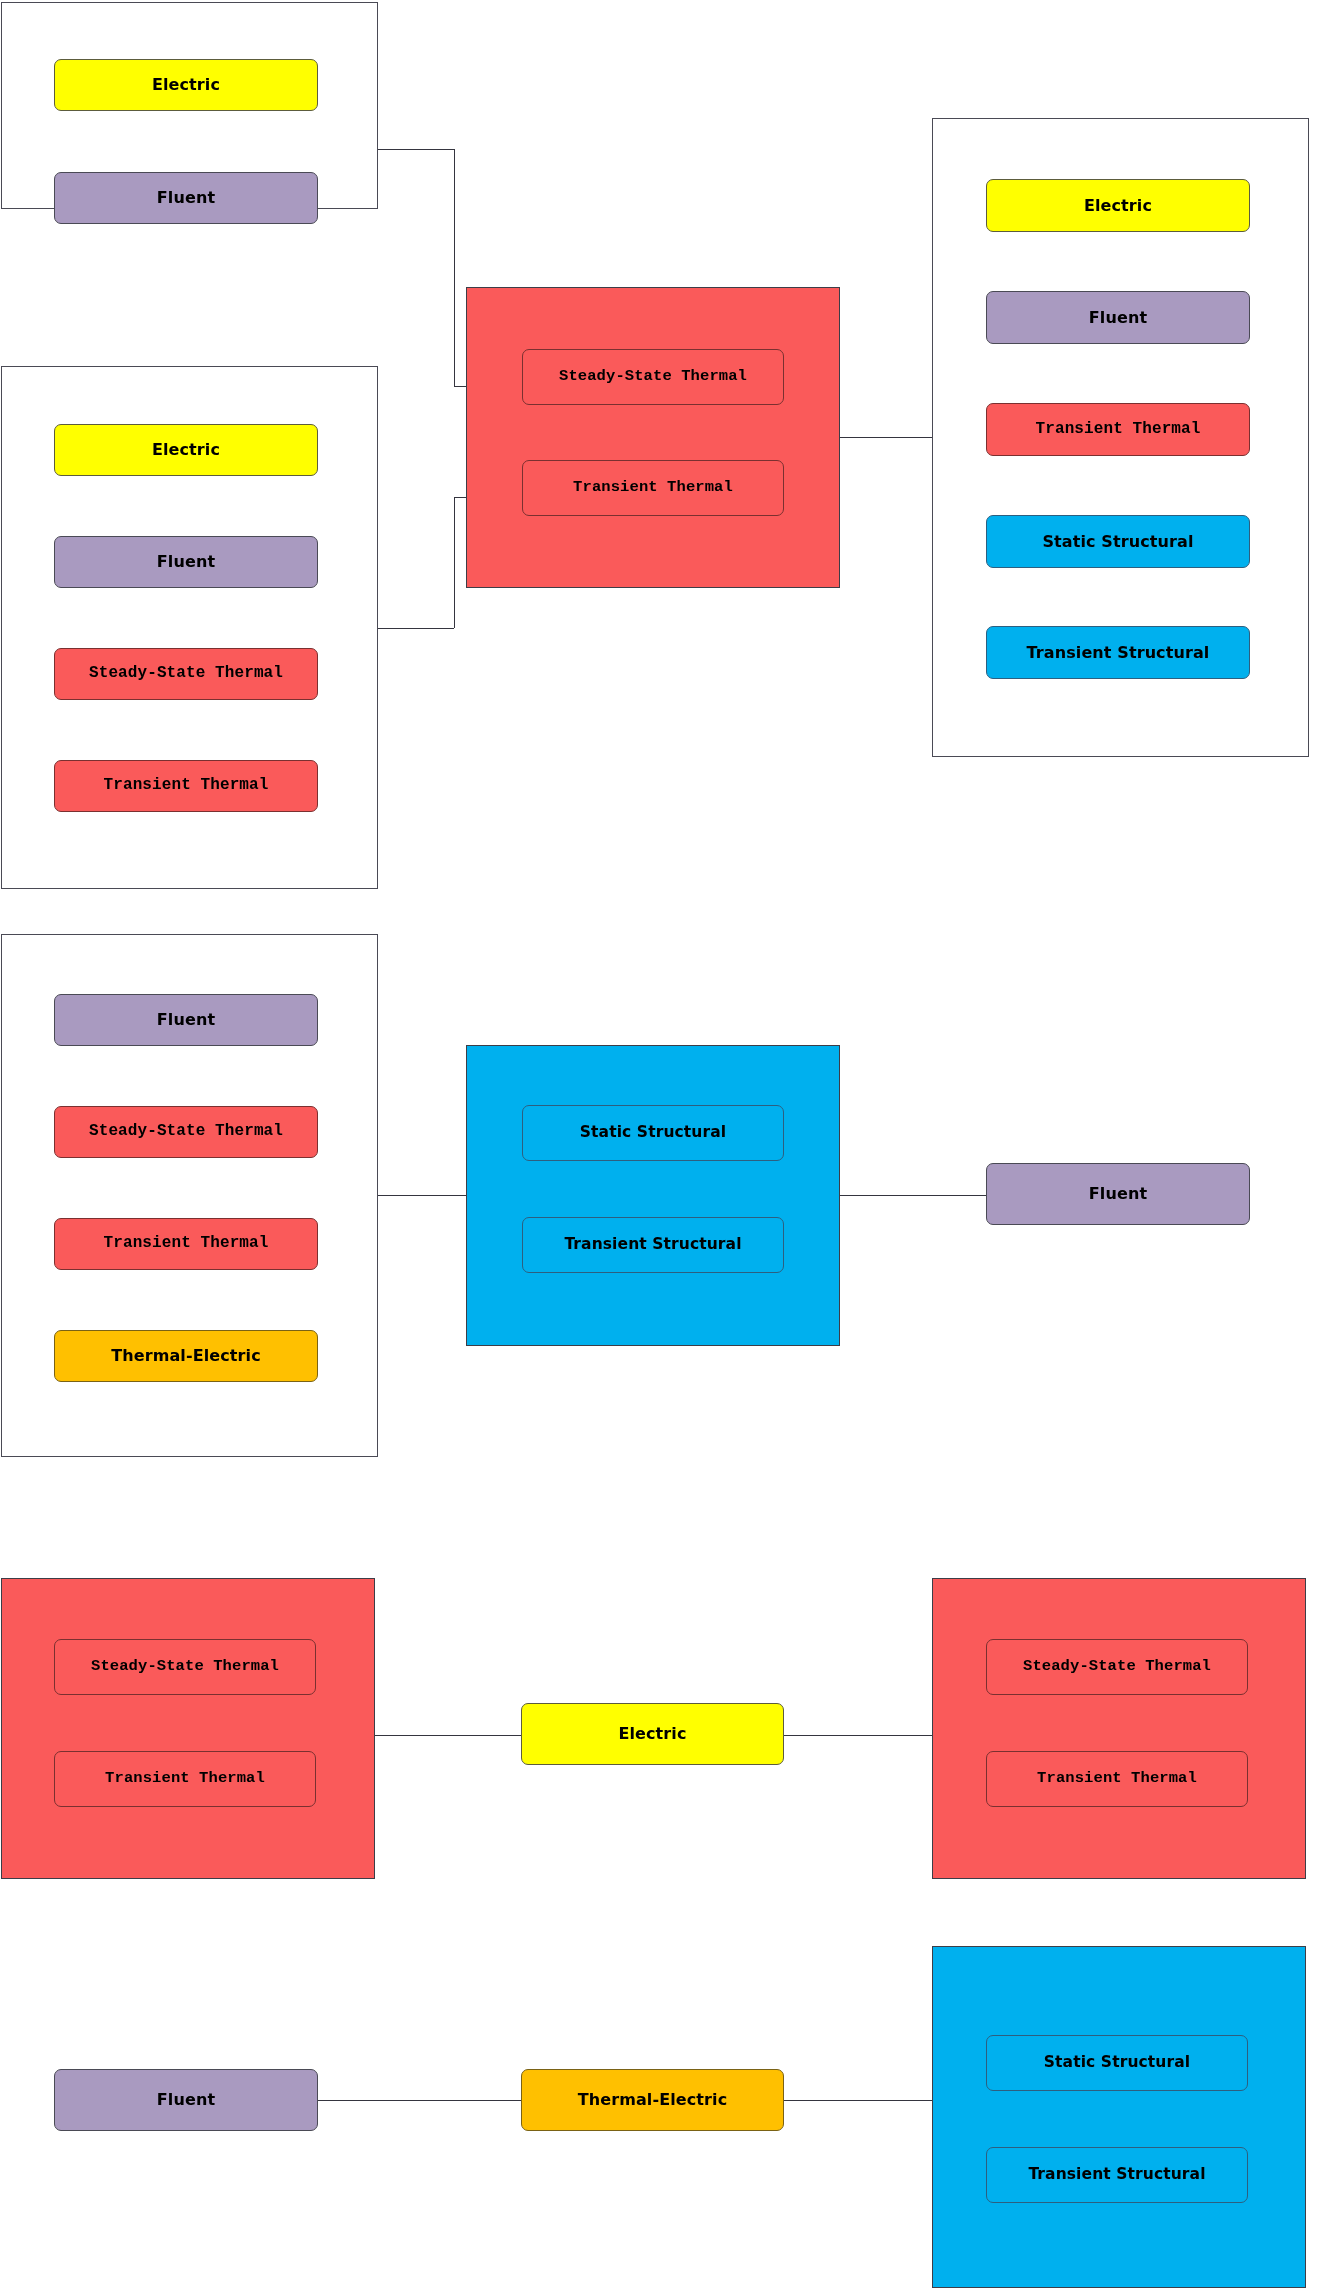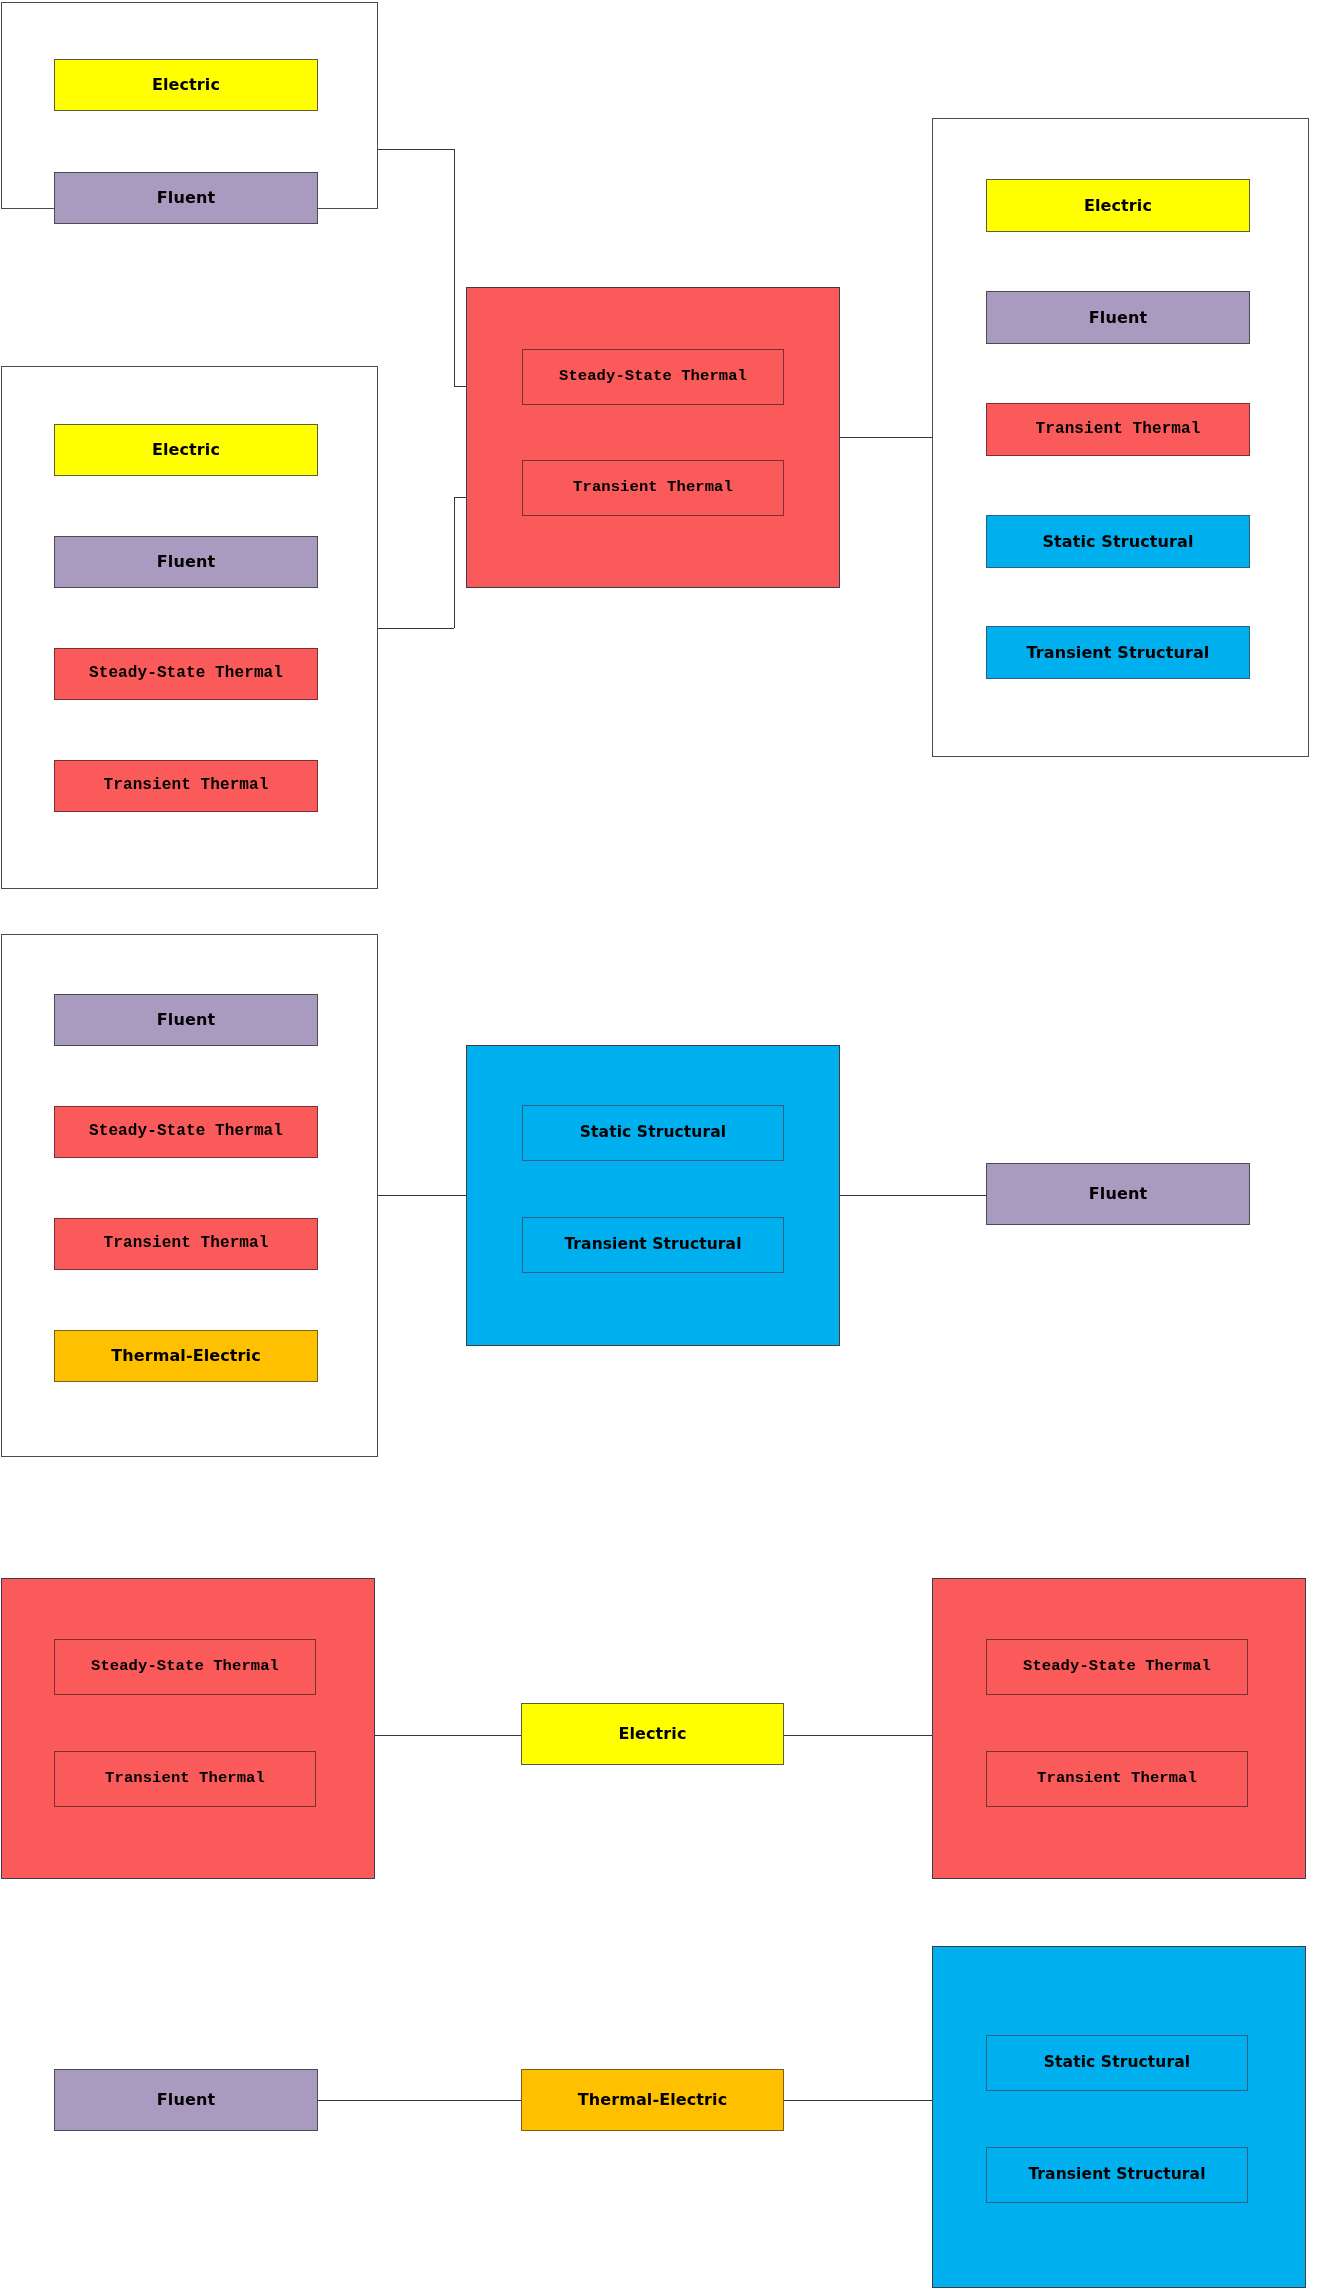--- a/index.html
+++ b/index.html
@@ -34,20 +34,21 @@
     position:absolute;
     box-sizing:border-box;
     display:flex;
     align-items:center;
     justify-content:center;
     font-weight:bold;
     color:#000000;
     letter-spacing:.1px;
     text-align:center;
     line-height:1.1;
+    border-radius:7px;
   }
   .node.yellow{background:#ffff00;border:1.5px solid #5c5c3d;}
   .node.purple{background:#a99ac0;border:1.5px solid #4a4a55;}
   .node.red   {background:#fa5a5a;border:1.5px solid #7a3030;font-family:Liberation Mono, monospace;}
   .node.blue  {background:#00b0ee;border:1.5px solid #2d5f80;}
   .node.orange{background:#ffc000;border:1.5px solid #7a6215;}
 
   
   .hline{position:absolute;height:0;border-top:1.4px solid #35353f;}
   .vline{position:absolute;width:0;border-left:1.4px solid #35353f;}

